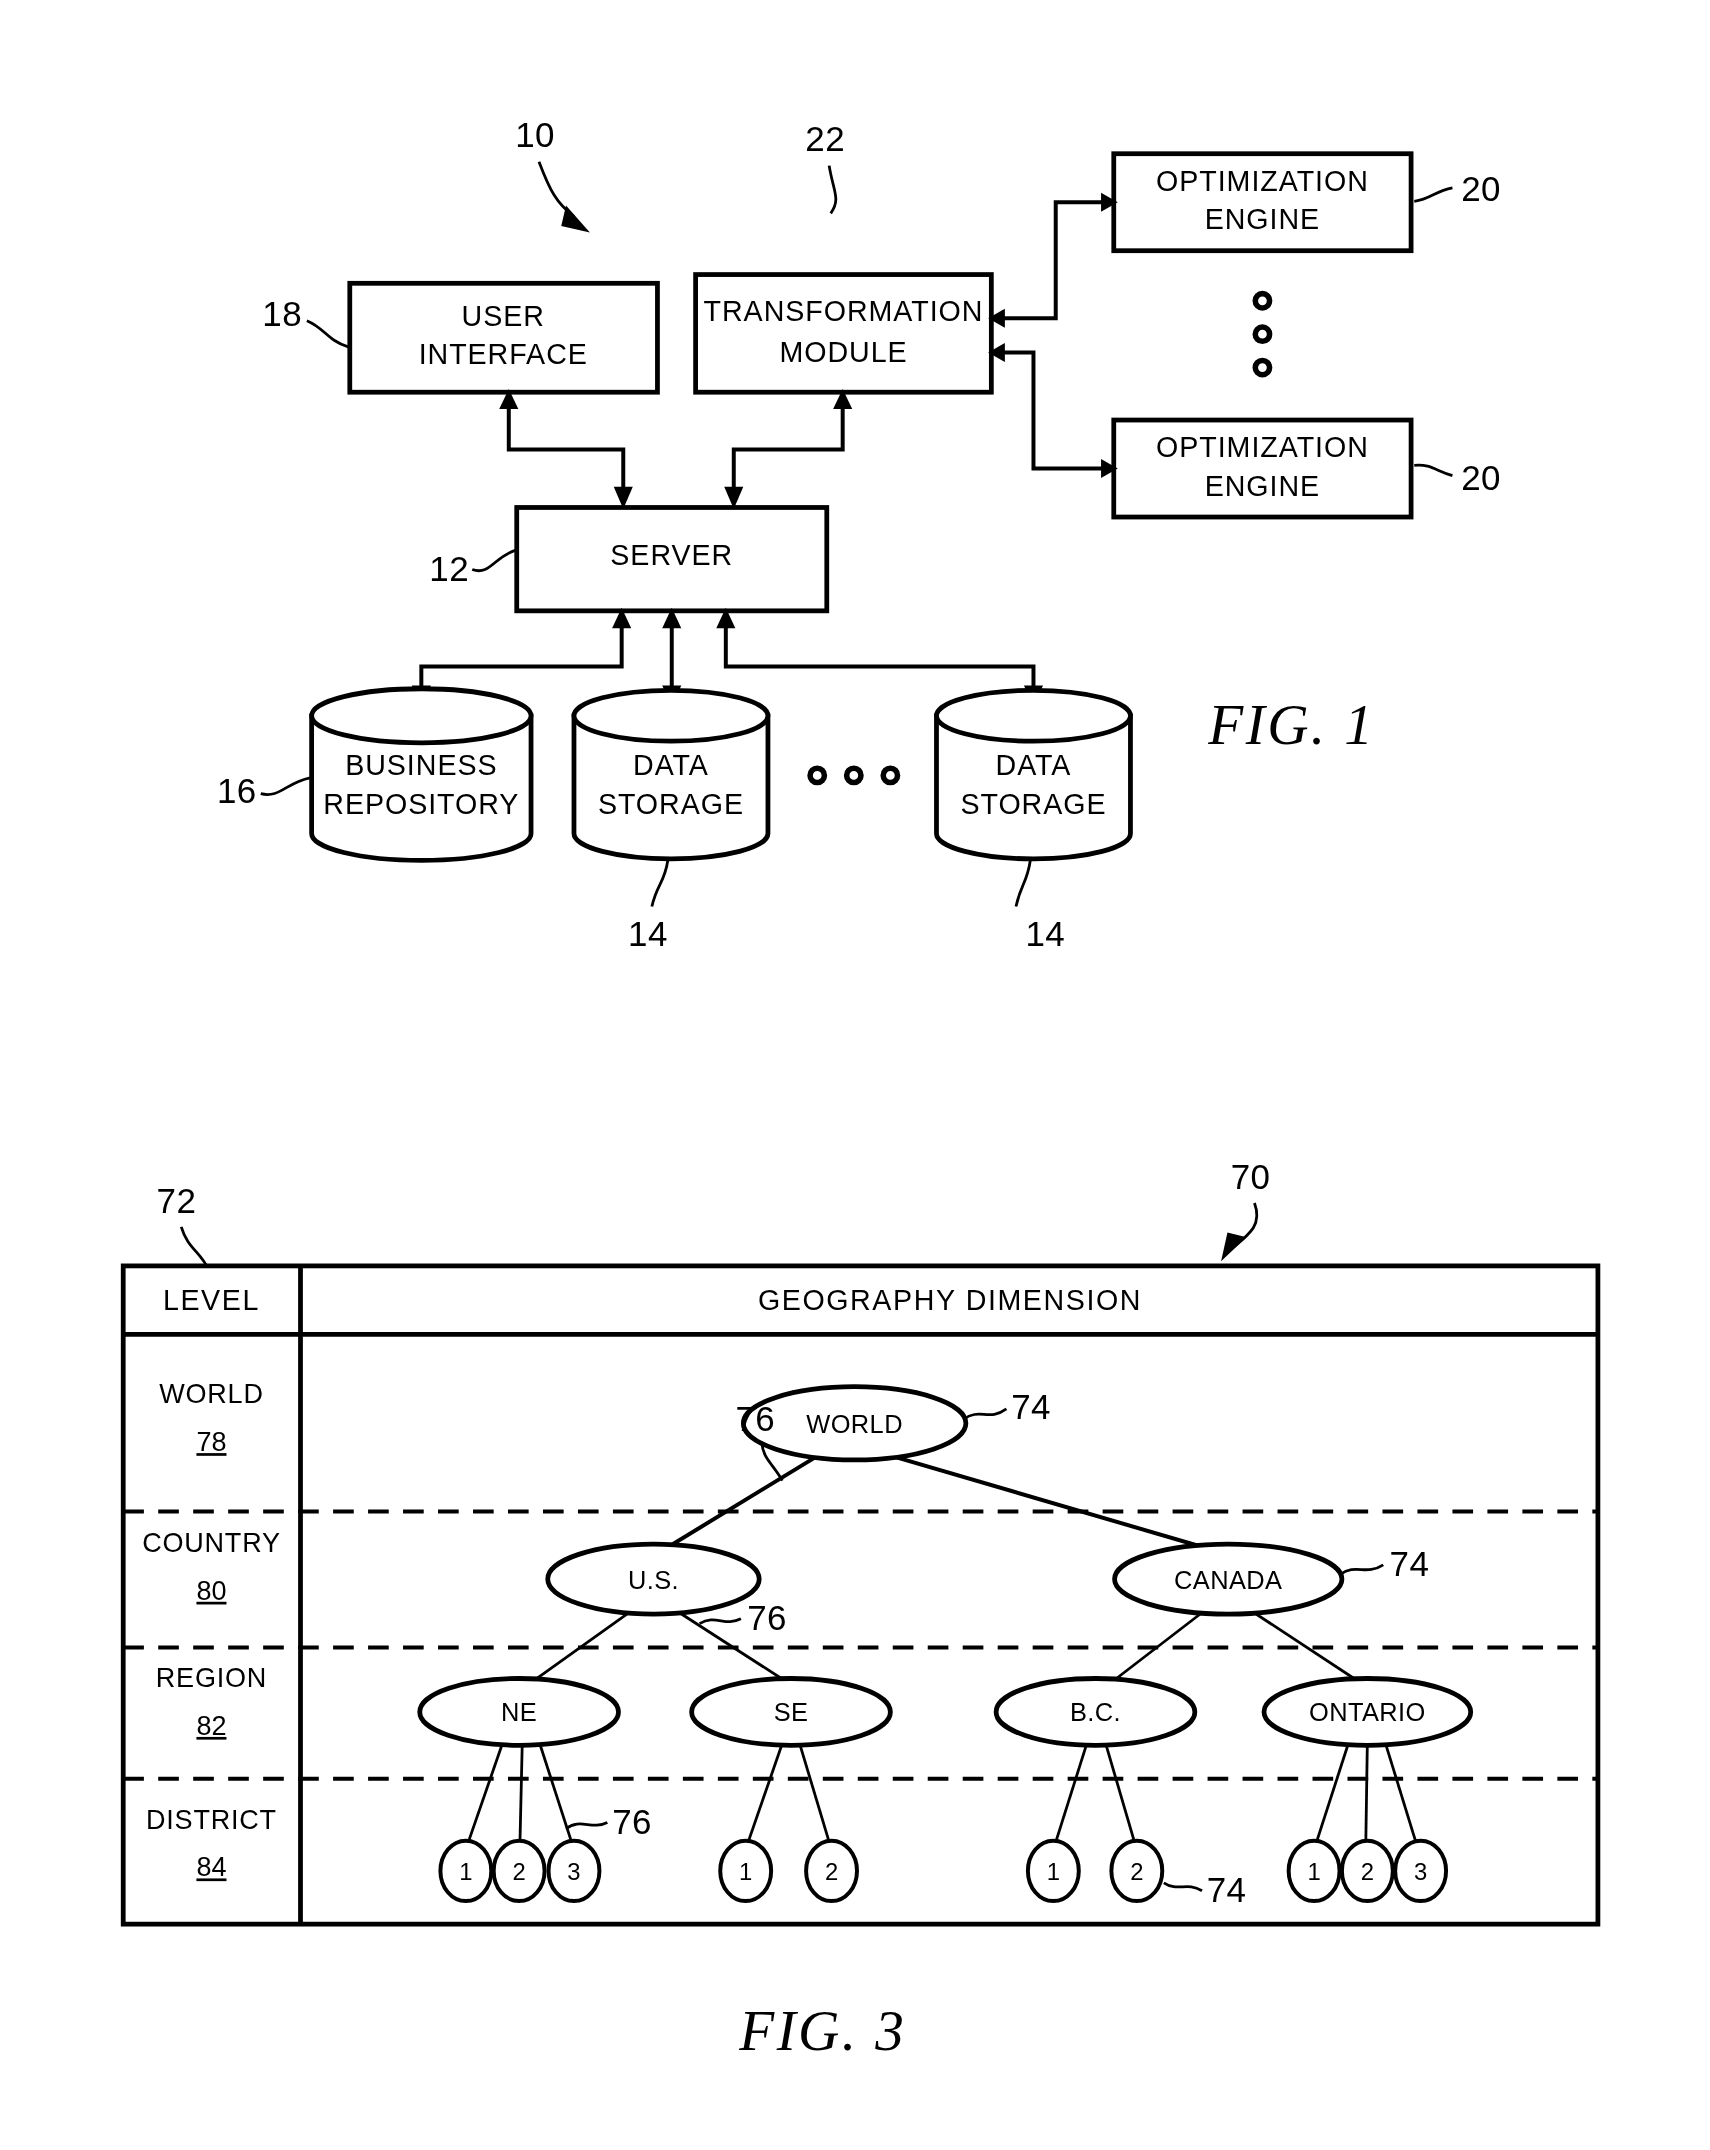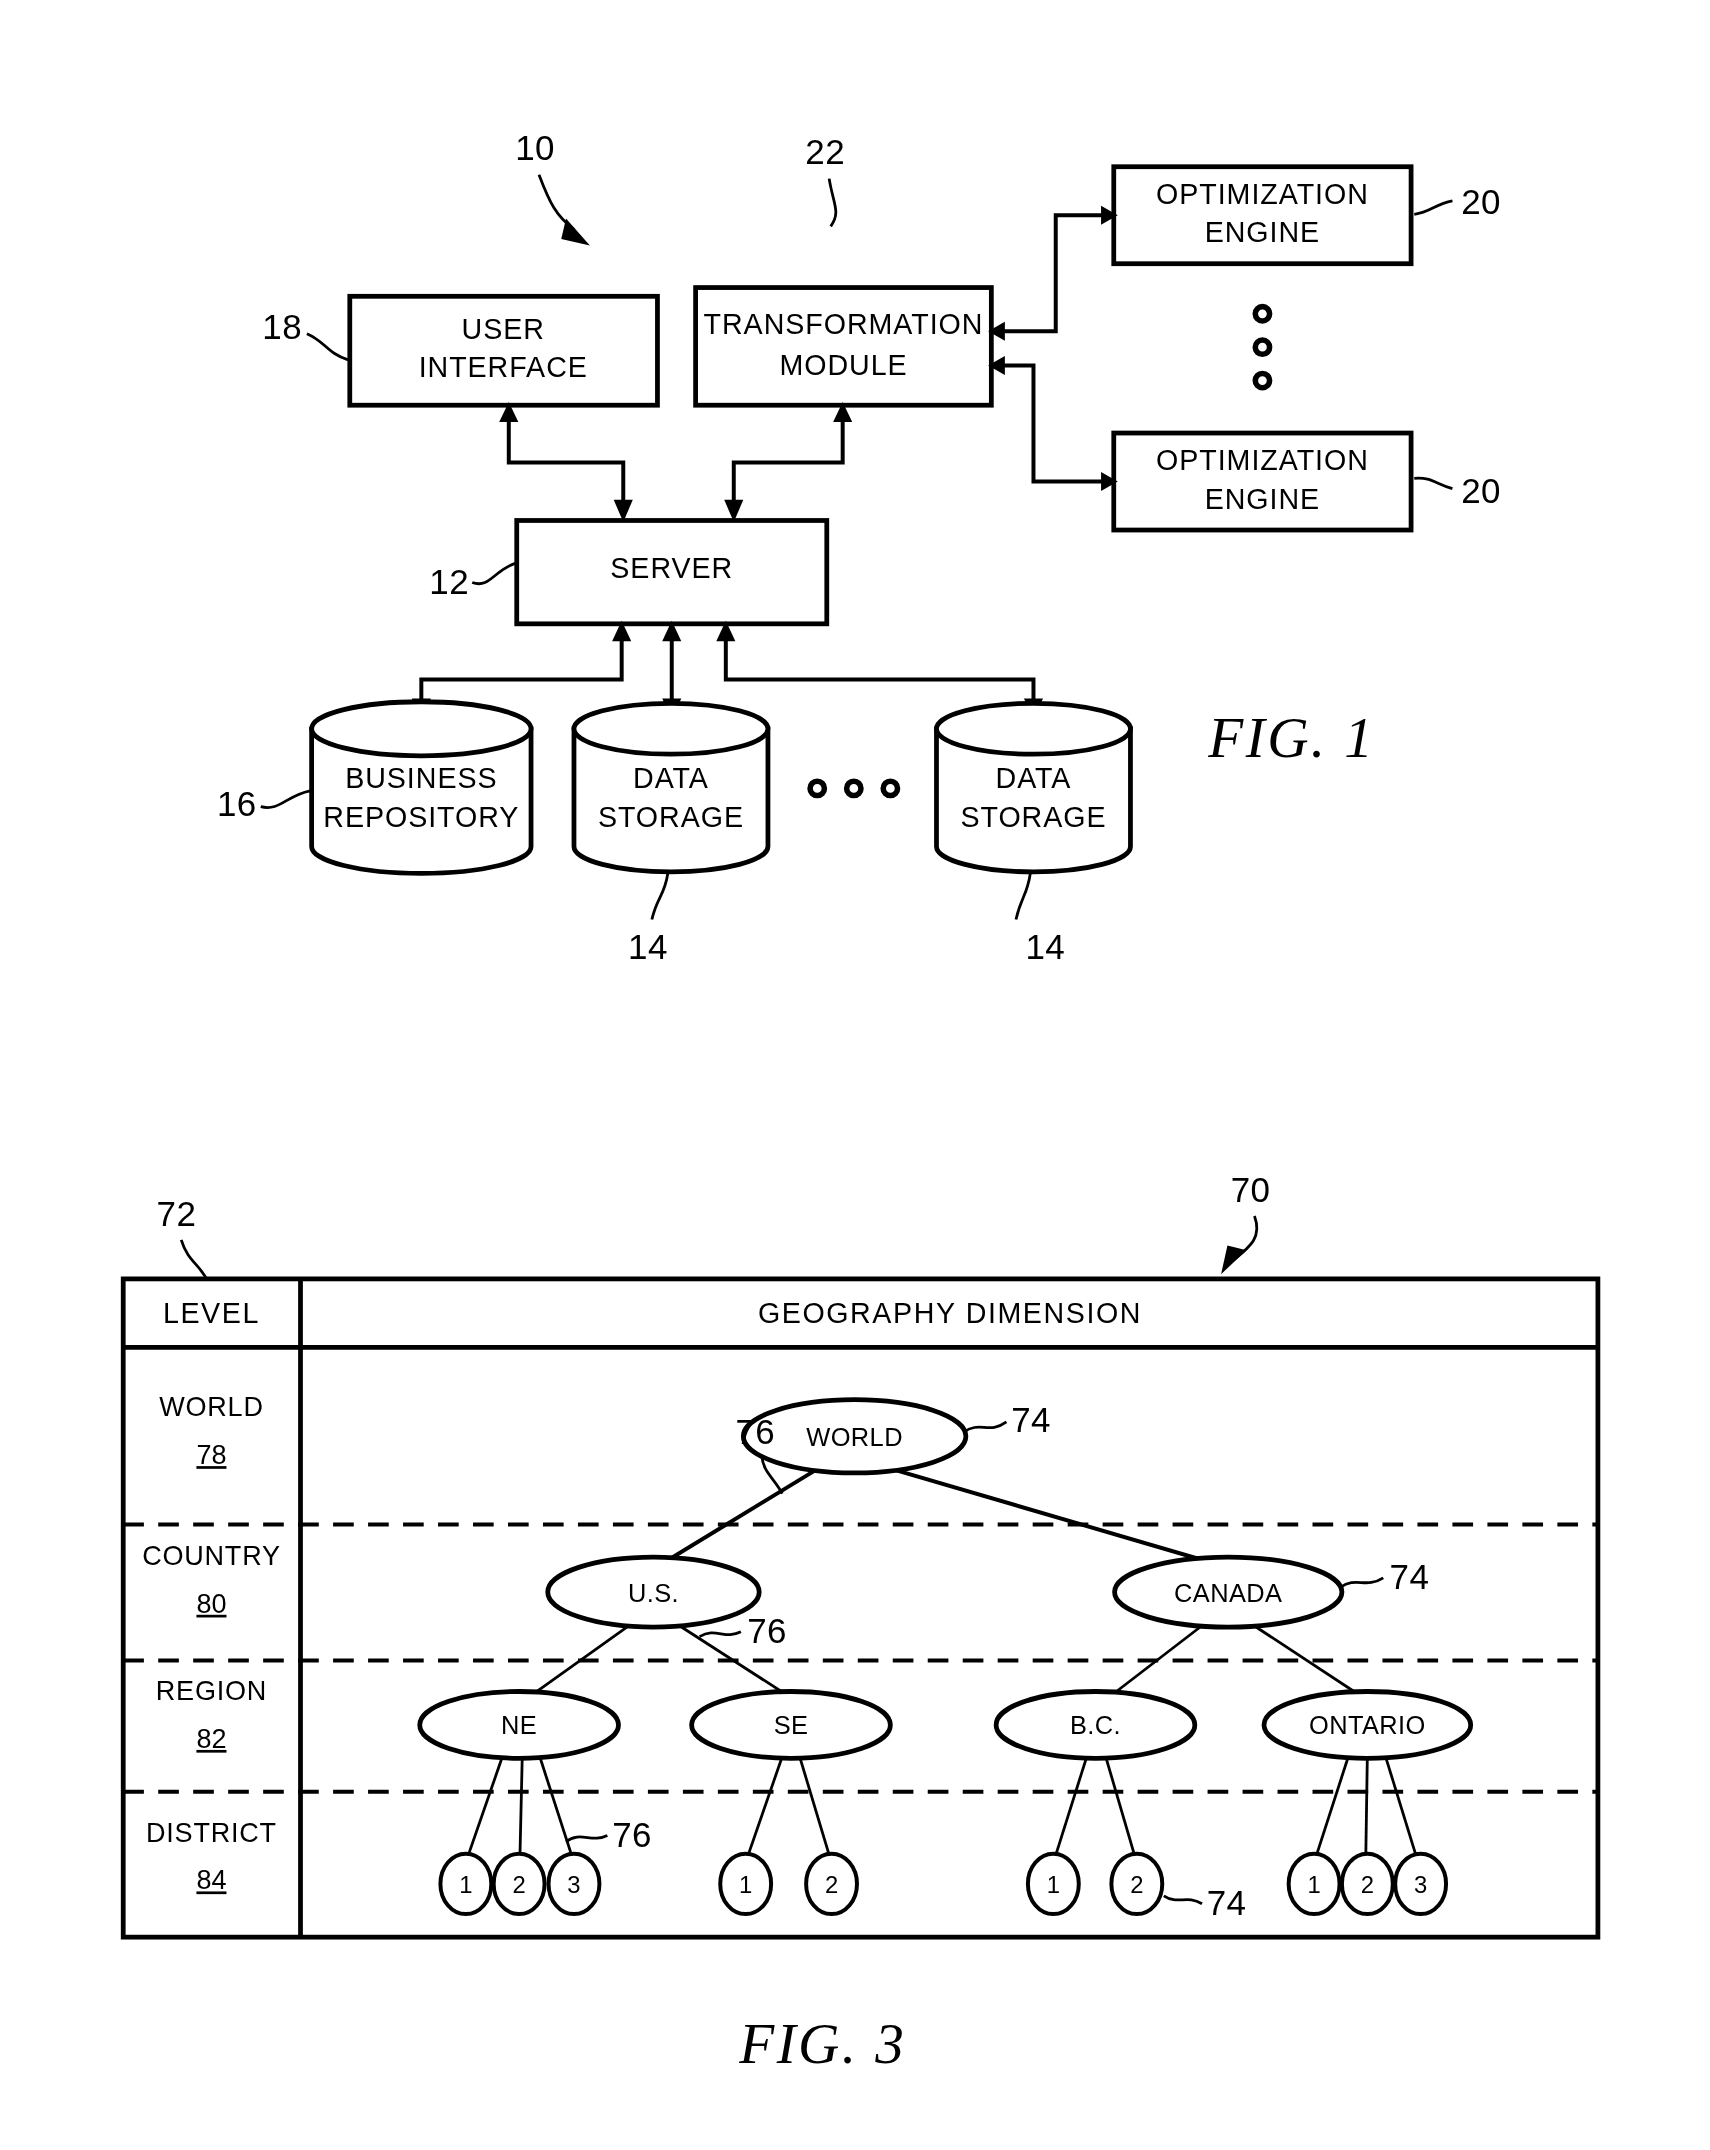--- a/index.html
+++ b/index.html
@@ -10,21 +10,21 @@
   }
   body {
     width: 1710px;
     height: 2151px;
     position: relative;
     font-family: "Liberation Sans", sans-serif;
     overflow: hidden;
   }
   #sheet {
     position: absolute;
-    left: 0; top: 13px;
+    left: 0; top: 0;
     width: 1710px;
     height: 1645px;
   }
   svg.figure {
     position: absolute;
     left: 0;
     top: 0;
     width: 1710px;
     height: 2151px;
     display: block;

